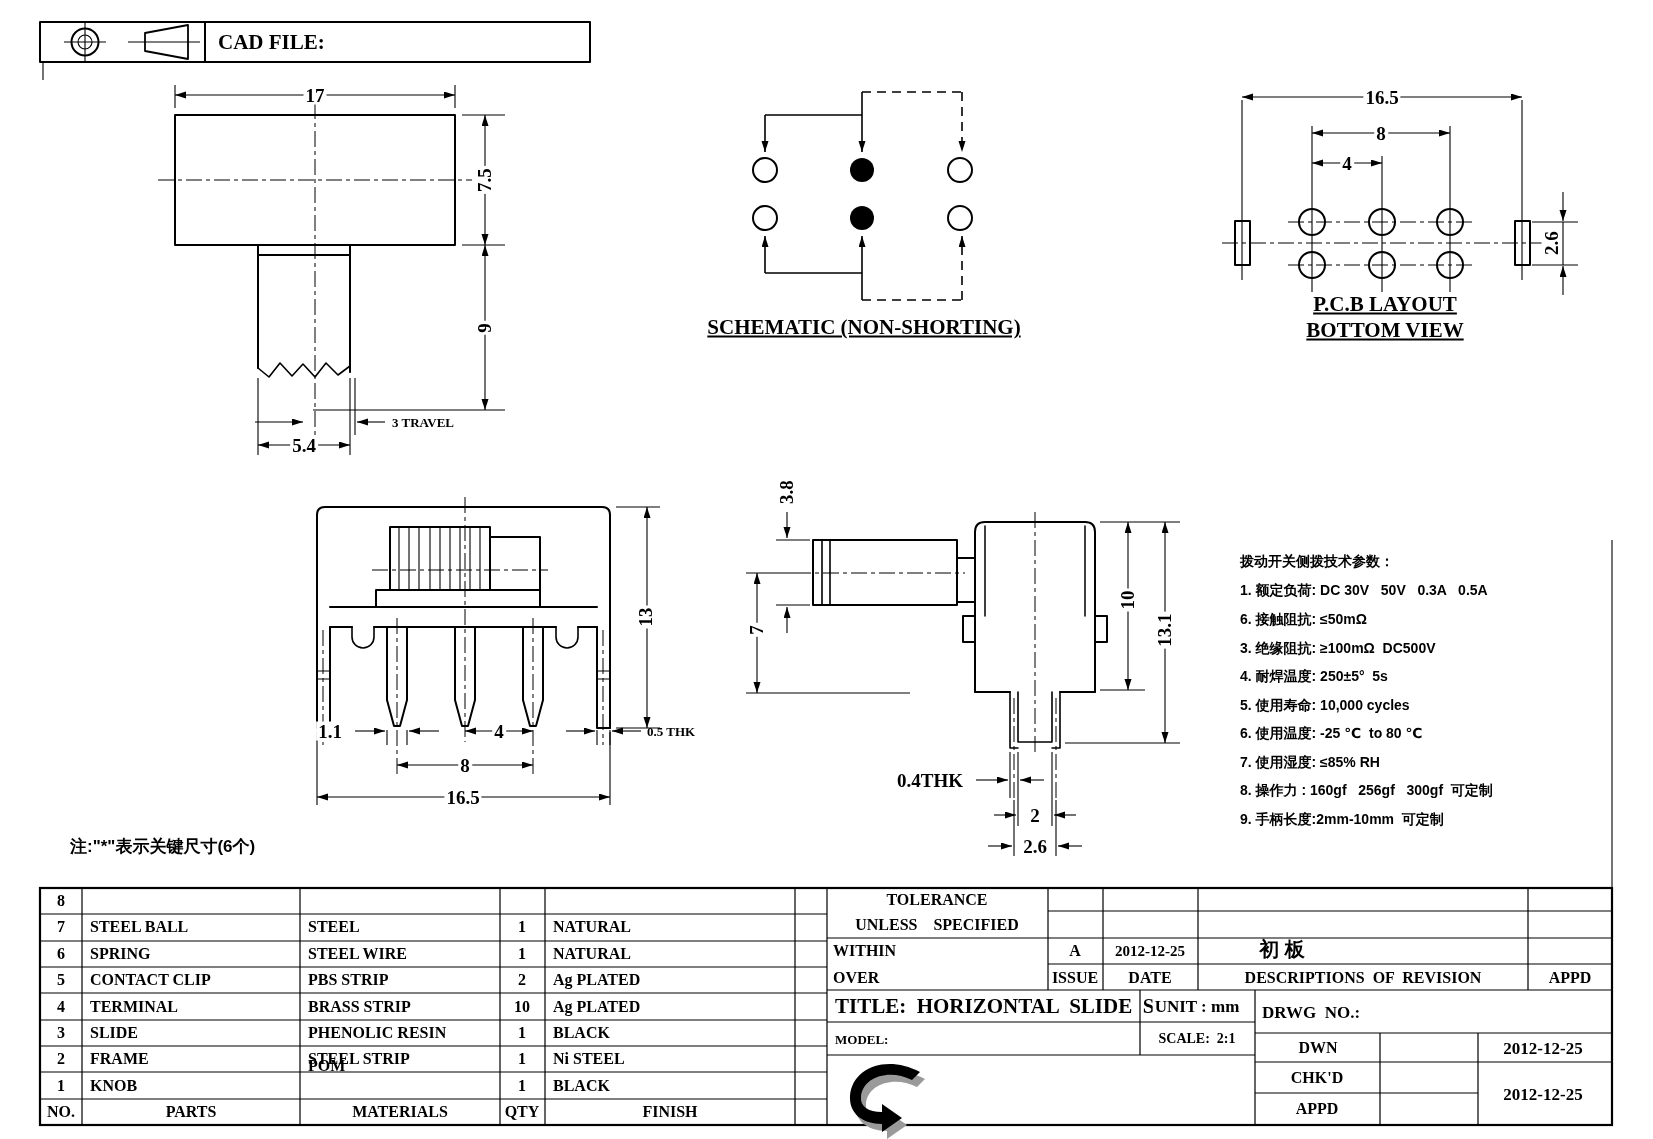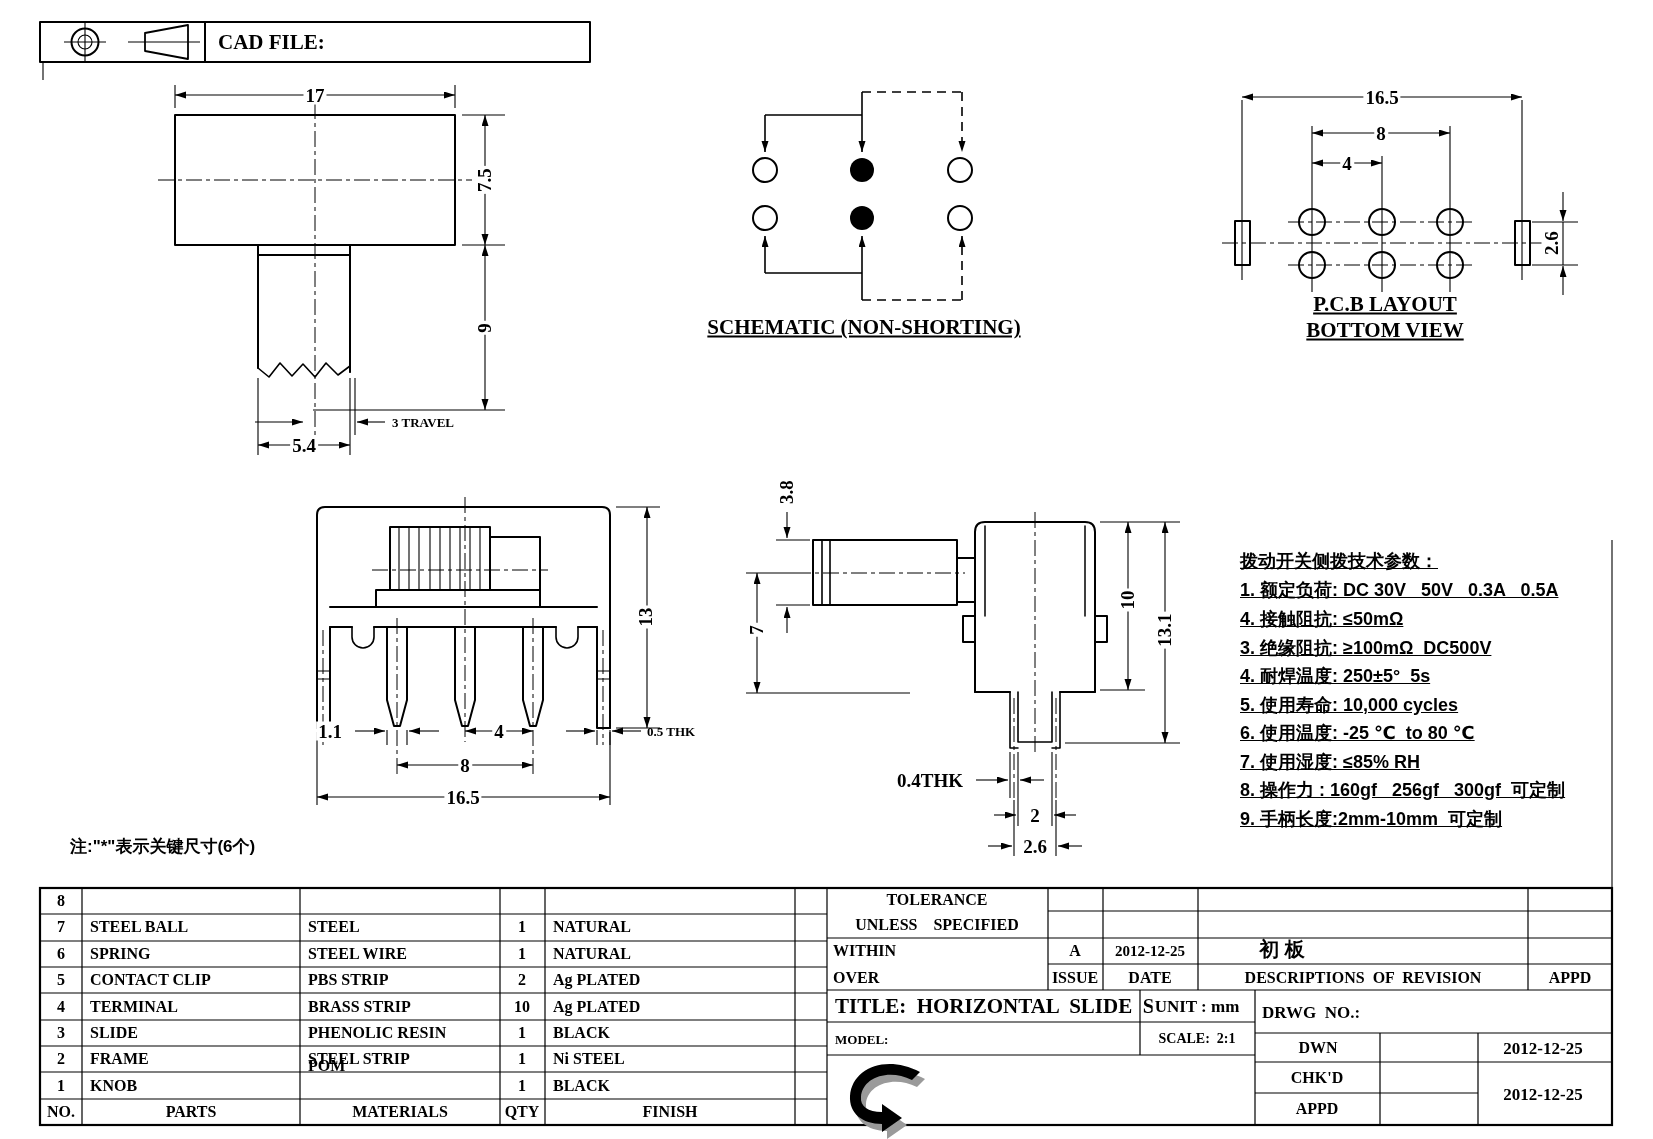--- a/index.html
+++ b/index.html
@@ -17,21 +17,21 @@
      white-space:pre;background:#fff;padding:0 2px;line-height:1;}
   .tl{position:absolute;transform:translate(0,-50%);font-weight:700;font-size:13px;
       white-space:pre;line-height:1;}
   .rot{position:absolute;transform:translate(-50%,-50%) rotate(-90deg);font-weight:700;
        font-size:19px;white-space:pre;background:#fff;padding:0 2px;line-height:1;}
   .u{text-decoration:underline;}
   .big{font-size:21px;}
   .tbl{font-size:16px;}
   .sm{font-size:15px;}
   .cn{font-family:"Liberation Sans","DejaVu Sans",sans-serif;}
-  .spec{font-size:18px;font-weight:700;text-decoration:underline;}
+  .spec{font-size:14px;font-weight:700;}
   .company{font-size:37px;letter-spacing:2px;}
 </style>
 </head>
 <body>
 
 <div class="sheet">
 
   <svg width="1653" height="1139" viewBox="0 0 1653 1139">
     <defs>
       <marker id="a" markerUnits="userSpaceOnUse" markerWidth="12" markerHeight="8" refX="11" refY="3.5" orient="auto-start-reverse">
@@ -216,21 +216,21 @@
   <div class="rot" style="left:1127px;top:600px">10</div>
   <div class="rot" style="left:1164px;top:630px">13.1</div>
   <div class="t" style="left:930px;top:780px">0.4THK</div>
   <div class="t" style="left:1035px;top:815px">2</div>
   <div class="t" style="left:1035px;top:846px">2.6</div>
 
   <div class="tl cn" style="left:70px;top:846px;font-size:17px">注:"*"表示关键尺寸(6个)</div>
 
   <div class="tl cn spec" style="left:1240px;top:561px">拨动开关侧拨技术参数：</div>
   <div class="tl cn spec" style="left:1240px;top:590px">1. 额定负荷: DC 30V   50V   0.3A   0.5A</div>
-  <div class="tl cn spec" style="left:1240px;top:619px">4. 接触阻抗: ≤50mΩ</div>
+  <div class="tl cn spec" style="left:1240px;top:619px">6. 接触阻抗: ≤50mΩ</div>
   <div class="tl cn spec" style="left:1240px;top:648px">3. 绝缘阻抗: ≥100mΩ  DC500V</div>
   <div class="tl cn spec" style="left:1240px;top:676px">4. 耐焊温度: 250±5°  5s</div>
   <div class="tl cn spec" style="left:1240px;top:705px">5. 使用寿命: 10,000 cycles</div>
   <div class="tl cn spec" style="left:1240px;top:733px">6. 使用温度: -25 ℃  to 80 ℃</div>
   <div class="tl cn spec" style="left:1240px;top:762px">7. 使用湿度: ≤85% RH</div>
   <div class="tl cn spec" style="left:1240px;top:790px">8. 操作力 : 160gf   256gf   300gf  可定制</div>
   <div class="tl cn spec" style="left:1240px;top:819px">9. 手柄长度:2mm-10mm  可定制</div>
 
   <div class="t tbl" style="left:61px;top:901px">8</div>
   <div class="t tbl" style="left:61px;top:927px">7</div>

